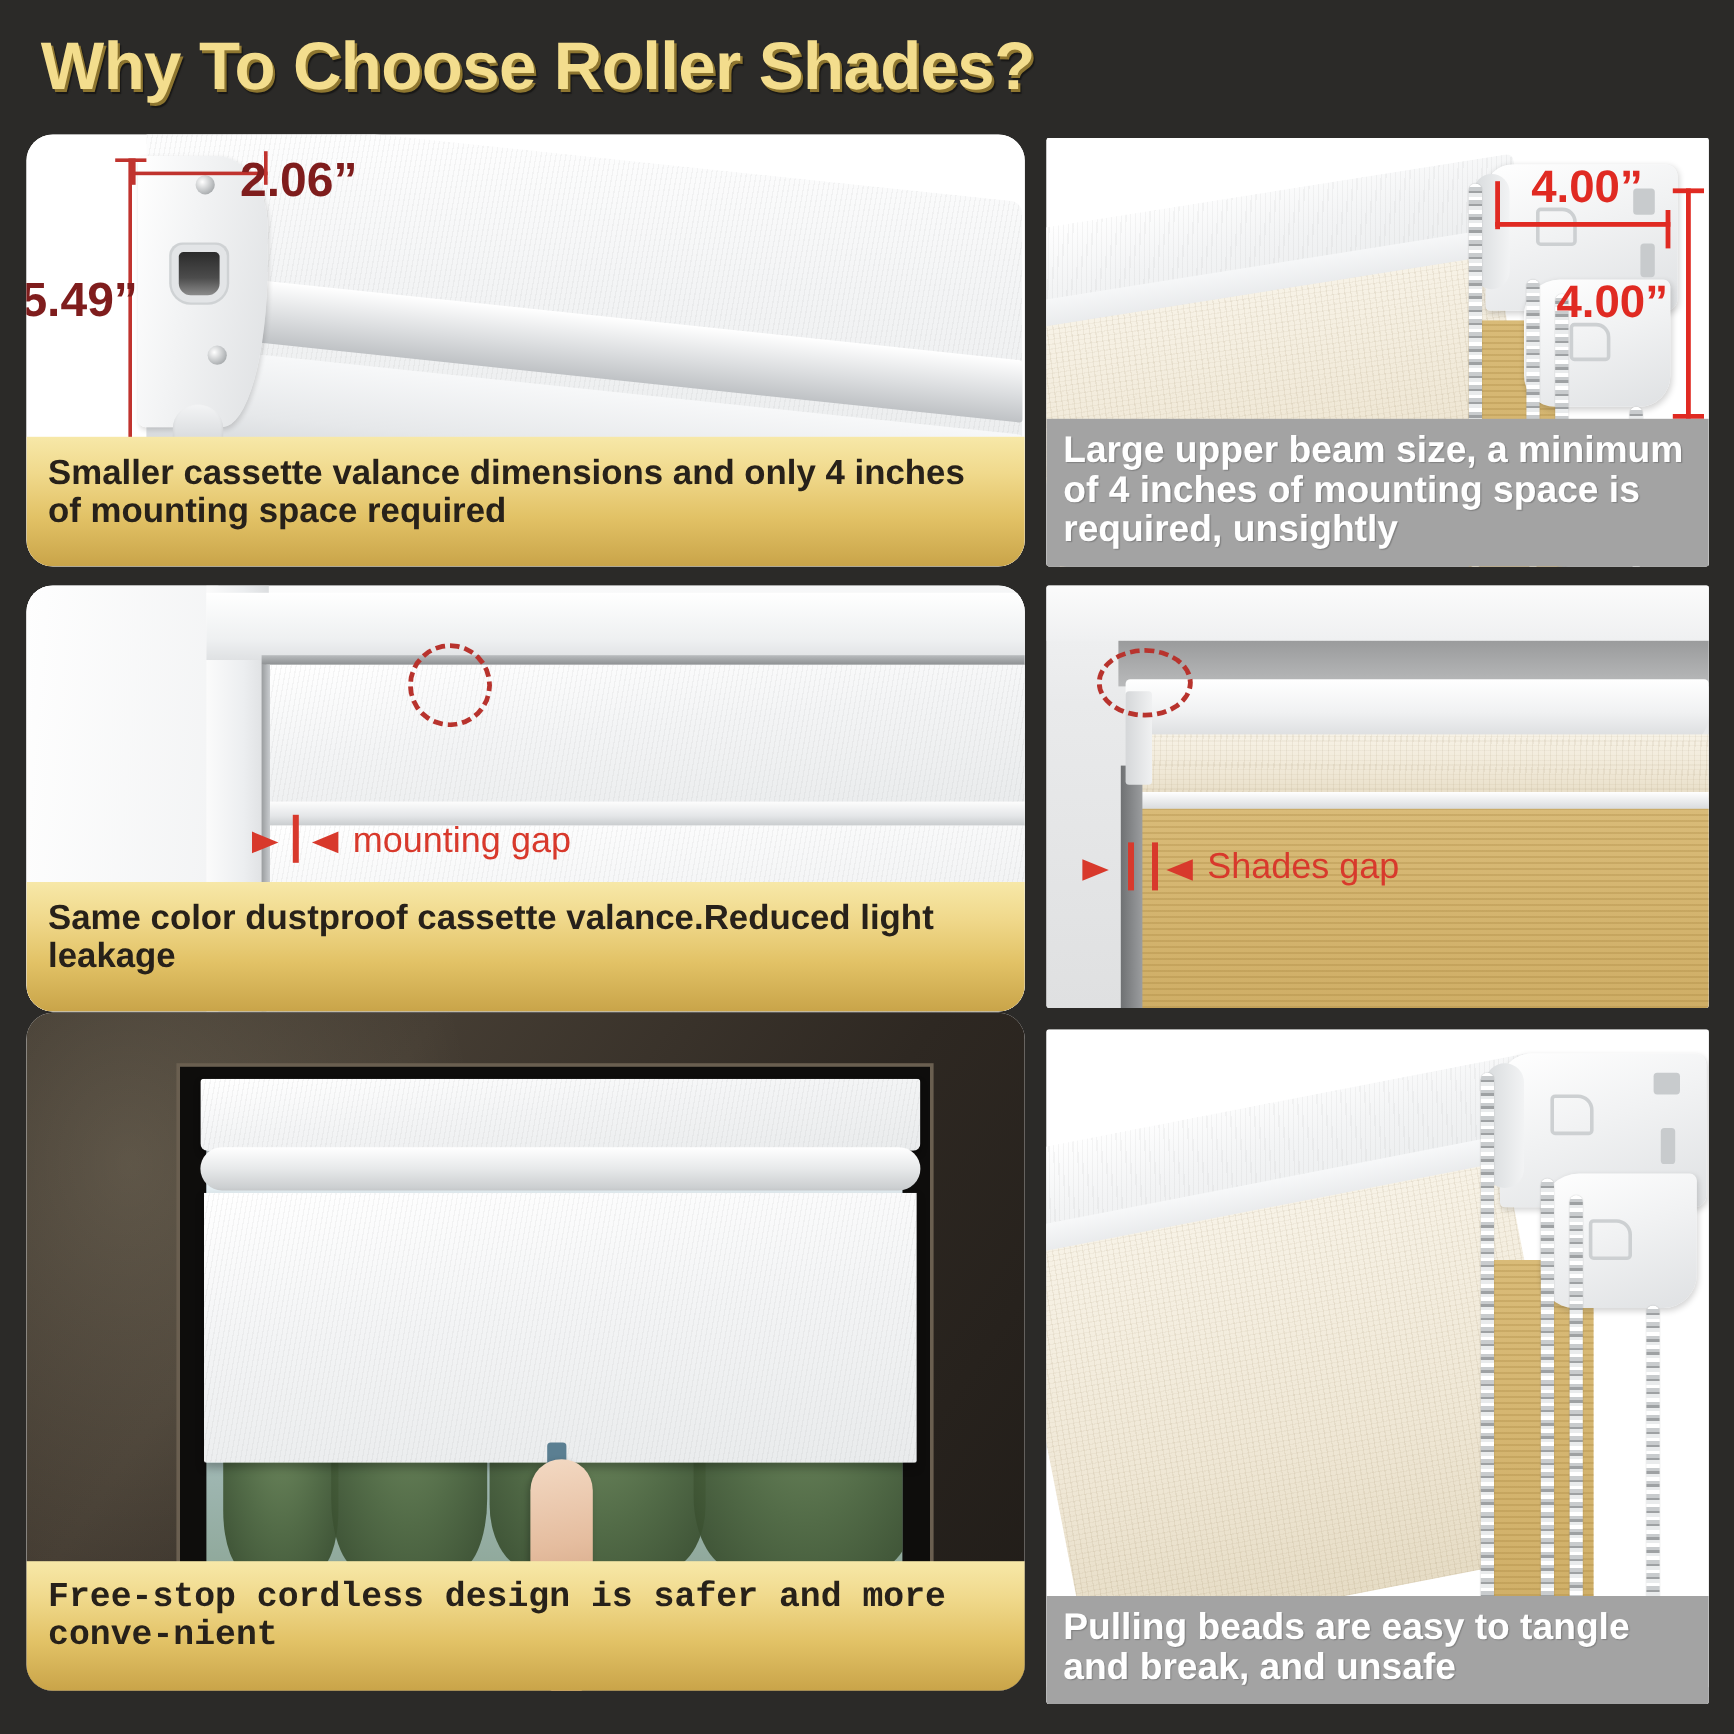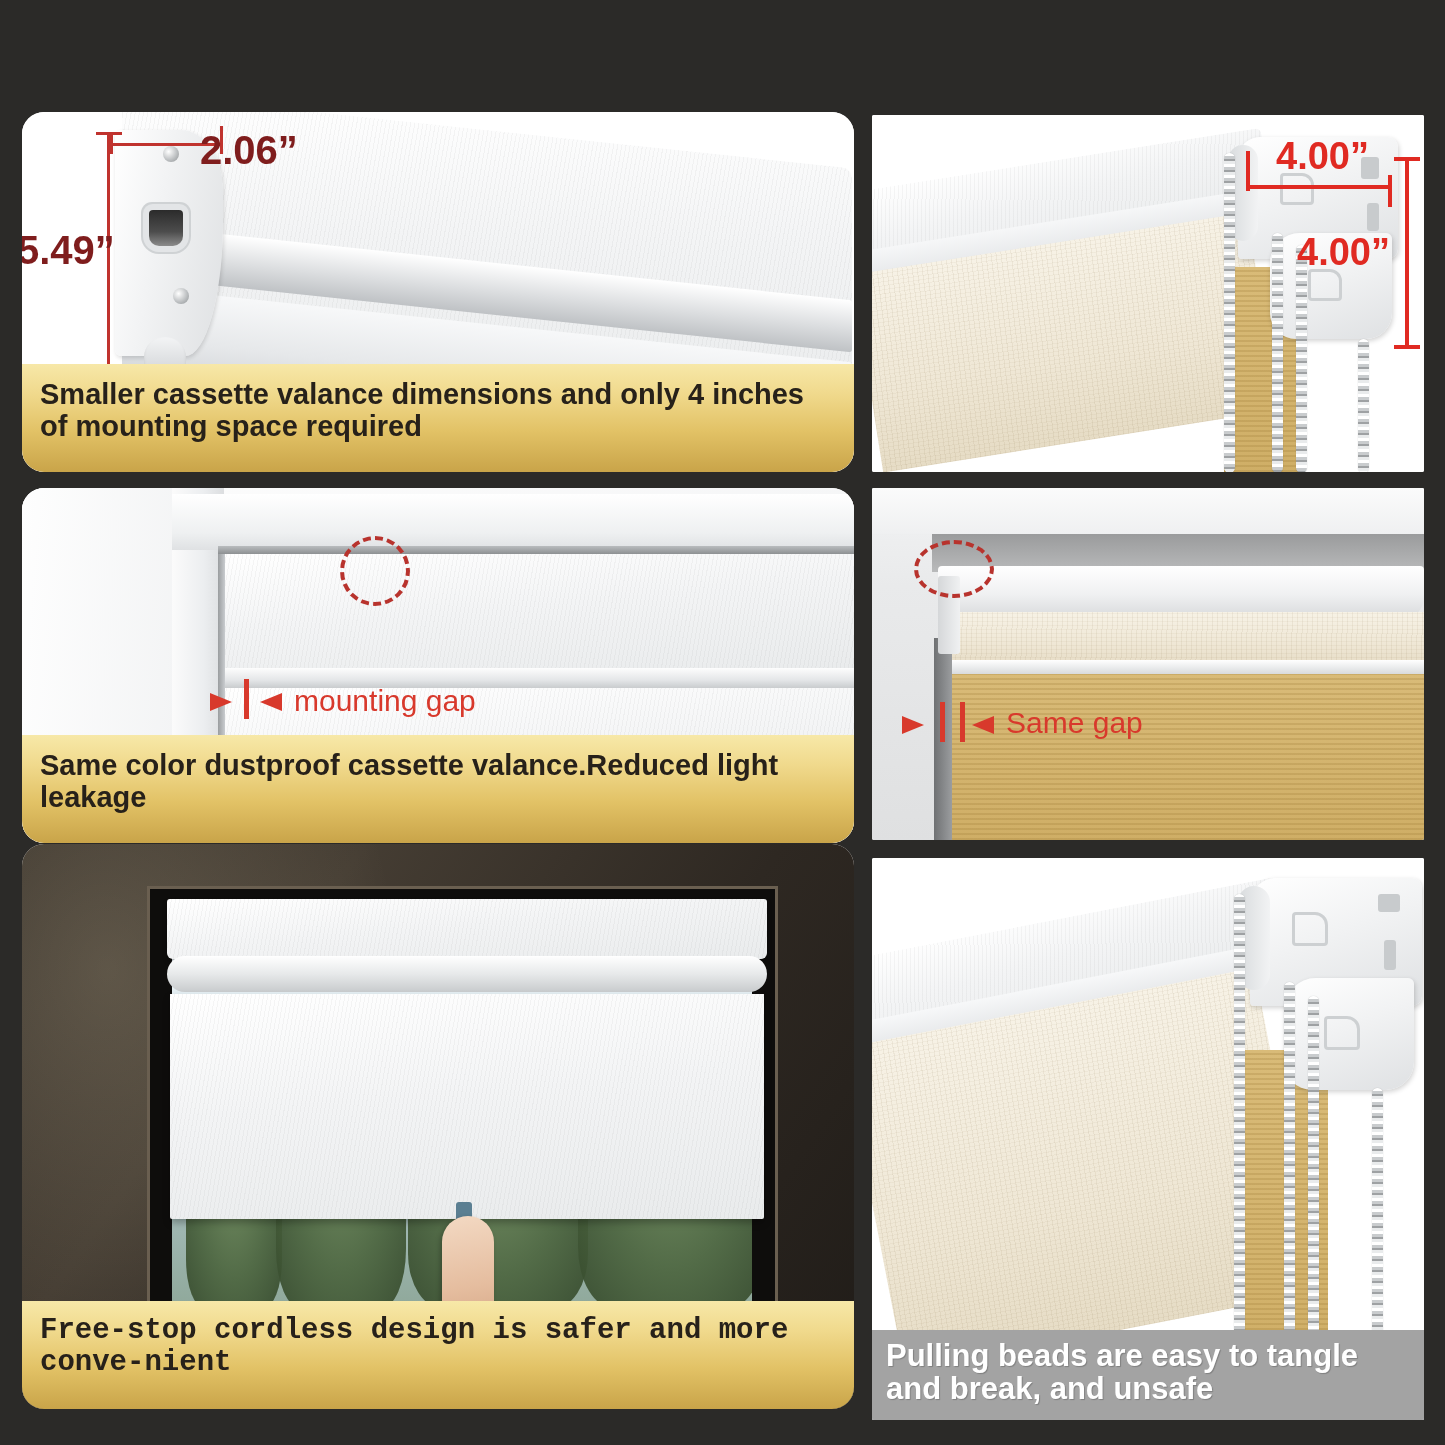--- a/index.html
+++ b/index.html
@@ -289,20 +289,21 @@
     width: 16px; height: 26px;
     background: #5b7f92;
     border-radius: 3px;
   }
 </style>
 </head>
 <body>
 
 <div class="page">
 
+  <div class="title">Why To Choose Roller Shades?</div>
 
   <div class="grid">
 
     <div class="panel left p-tl">
       <div class="art" style="background:#ffffff;">
 
         <div class="valance-body sweep-white"></div>
         <div class="valance-lip"></div>
         <div class="valance-lip2 sweep-white"></div>
 
@@ -363,20 +364,21 @@
         <div class="dim-line red2" style="left:374px; top:36px; width:4px; height:40px;"></div>
         <div class="dim-line red2" style="left:516px; top:60px; width:4px; height:32px;"></div>
         <div class="dim-txt dim-red" style="left:404px; top:22px; font-size:38px;">4.00”</div>
 
         <div class="dim-line red2" style="left:533px; top:42px; width:4px; height:192px;"></div>
         <div class="dim-line red2" style="left:522px; top:42px; width:26px; height:4px;"></div>
         <div class="dim-line red2" style="left:522px; top:230px; width:26px; height:4px;"></div>
         <div class="dim-txt dim-red" style="left:425px; top:118px; font-size:38px;">4.00”</div>
       </div>
 
+      <div class="caption gray">Large upper beam size, a minimum of 4 inches of mounting space is required, unsightly</div>
     </div>
 
     <div class="panel left p-ml">
       <div class="art" style="background:linear-gradient(110deg,#fdfdfd,#f4f5f6);">
 
         <div style="position:absolute; left:0; top:0; width:160px; height:100%;
                     background:linear-gradient(95deg,#fefefe,#f2f3f4);"></div>
         <div style="position:absolute; left:150px; top:0; width:52px; height:100%;
                     background:linear-gradient(90deg,#fbfbfb,#eceef0 60%,#dcdee0);"></div>
         <div style="position:absolute; left:150px; top:6px; width:682px; height:56px;
@@ -424,21 +426,21 @@
                     background:linear-gradient(90deg,#6f7173,#9b9d9f);"></div>
         <div style="position:absolute; left:66px; top:88px; width:22px; height:78px;
                     background:linear-gradient(90deg,#d5d7d9,#f0f1f2); border-radius:3px;"></div>
 
         <div class="dash-circle" style="left:42px; top:52px; width:72px; height:50px;"></div>
 
         <div class="gap-arrow to-right" style="left:30px; top:228px;"></div>
         <div class="gap-bar" style="left:68px; top:214px; height:40px;"></div>
         <div class="gap-bar" style="left:88px; top:214px; height:40px;"></div>
         <div class="gap-arrow to-left" style="left:100px; top:228px;"></div>
-        <div class="gap-label" style="left:134px; top:218px;">Same gap</div>
+        <div class="gap-label" style="left:134px; top:218px;">Shades gap</div>
       </div>
 
     </div>
 
     <div class="panel left p-bl">
       <div class="art">
         <div class="room"></div>
         <div class="wall-light"></div>
 
         <div class="win-frame"></div>

